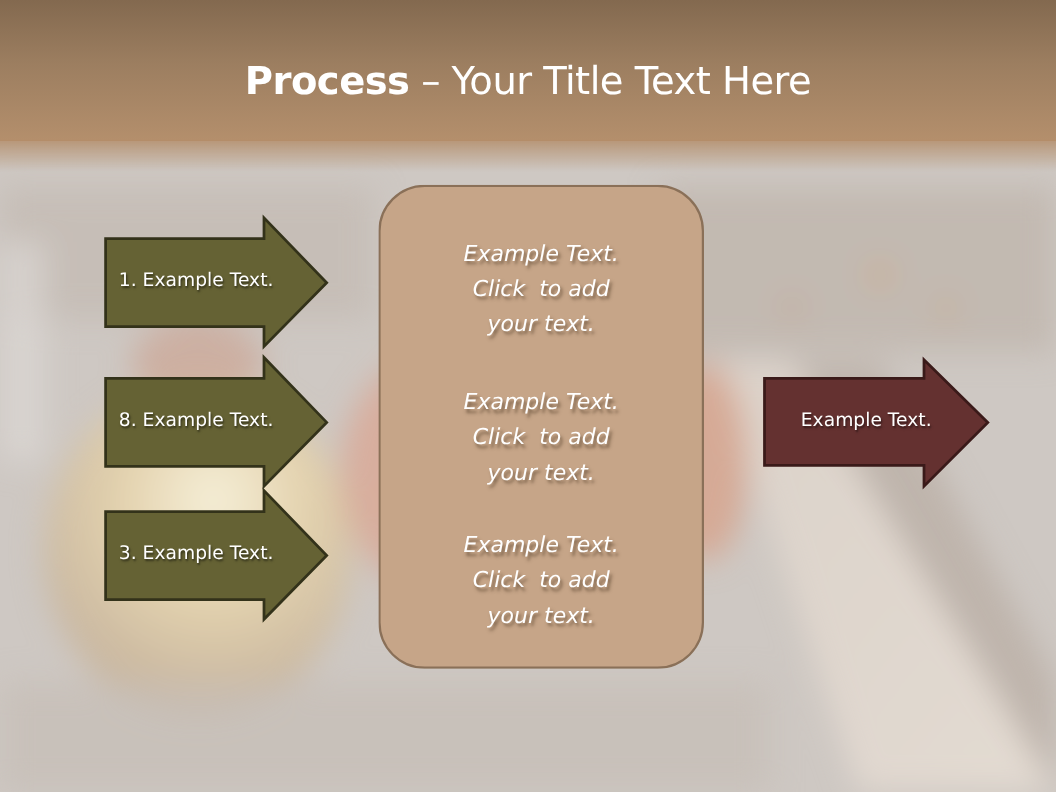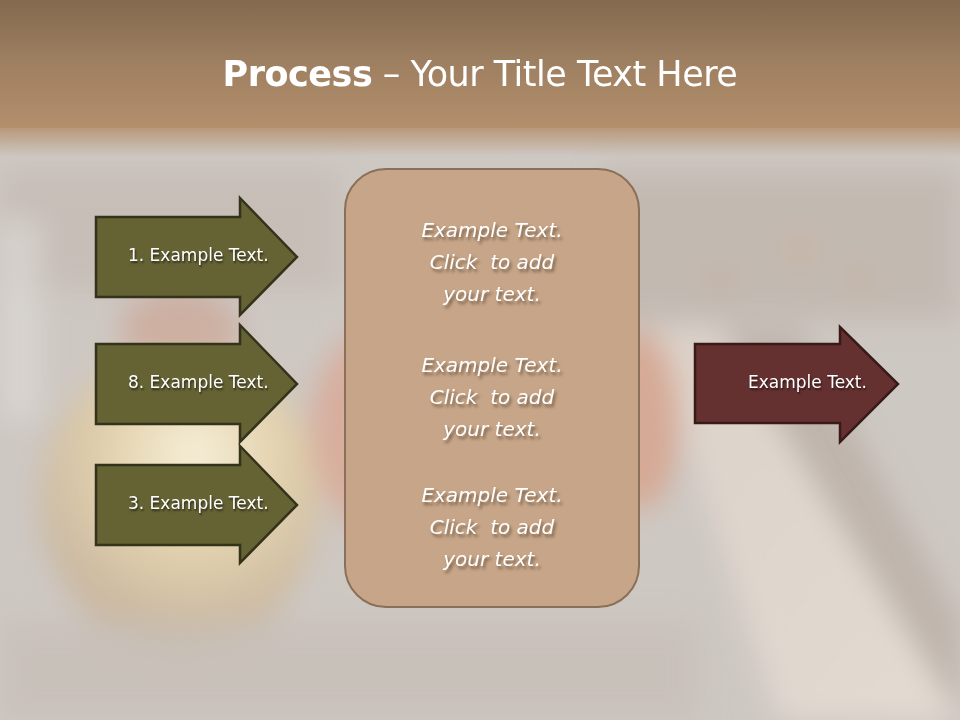--- a/index.html
+++ b/index.html
@@ -10,21 +10,21 @@
   .header-band { position: absolute; left: 0; top: 0; width: 960px; height: 128px;
     background: linear-gradient(to bottom, #83694f 0%, #9c7e60 45%, #b48f6c 100%); }
   .header-fade { position: absolute; left: 0; top: 126px; width: 960px; height: 30px;
     background: linear-gradient(to bottom, rgba(180,143,108,0.9), rgba(205,199,194,0)); }
   .title { position: absolute; left: 0; top: 52px; width: 960px; text-align: center; color: #ffffff;
     font-size: 35px; line-height: 44px; font-family: "DejaVu Sans", sans-serif; letter-spacing: -0.5px; }
   .title .bold { font-weight: bold; }
   .arrow { position: absolute; }
   .arrow svg { position: absolute; left: 0; top: 0; overflow: visible; }
   .arrow-label { position: absolute; color: #ffffff; font-size: 17px; font-family: "DejaVu Sans", sans-serif;
-    text-shadow: 1px 2px 2px rgba(0,0,0,0.55); white-space: nowrap; margin-left: 20px; }
+    text-shadow: 1px 2px 2px rgba(0,0,0,0.55); white-space: nowrap; }
   .center-box { position: absolute; left: 344px; top: 168px; width: 296px; height: 440px;
     background: #c6a588; border: 2px solid #8a7058; border-radius: 42px; box-sizing: border-box; }
   .center-block { position: absolute; left: 0; width: 292px; text-align: center; color: #ffffff;
     font-style: italic; font-size: 20px; line-height: 32px; font-family: "DejaVu Sans", sans-serif;
     text-shadow: 2px 3px 3px rgba(70,50,30,0.6); }
   .center-block div { white-space: pre; }
 </style>
 </head>
 <body>
 

